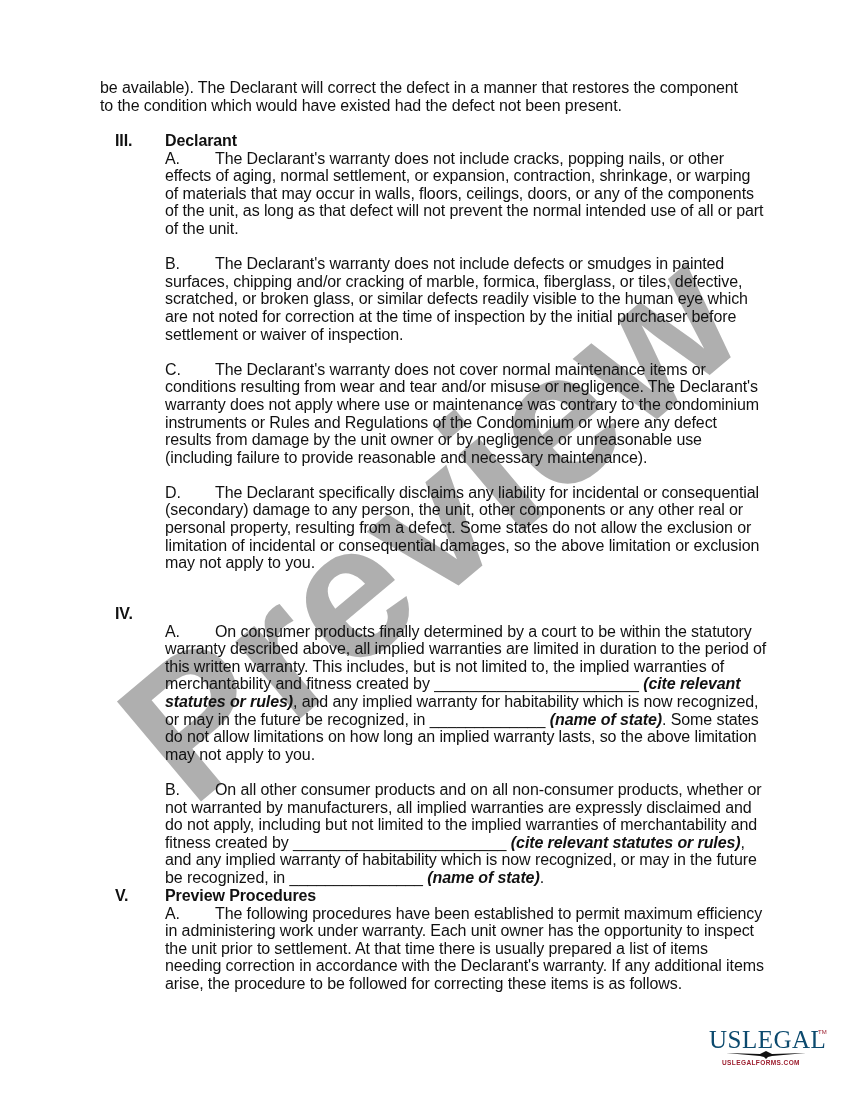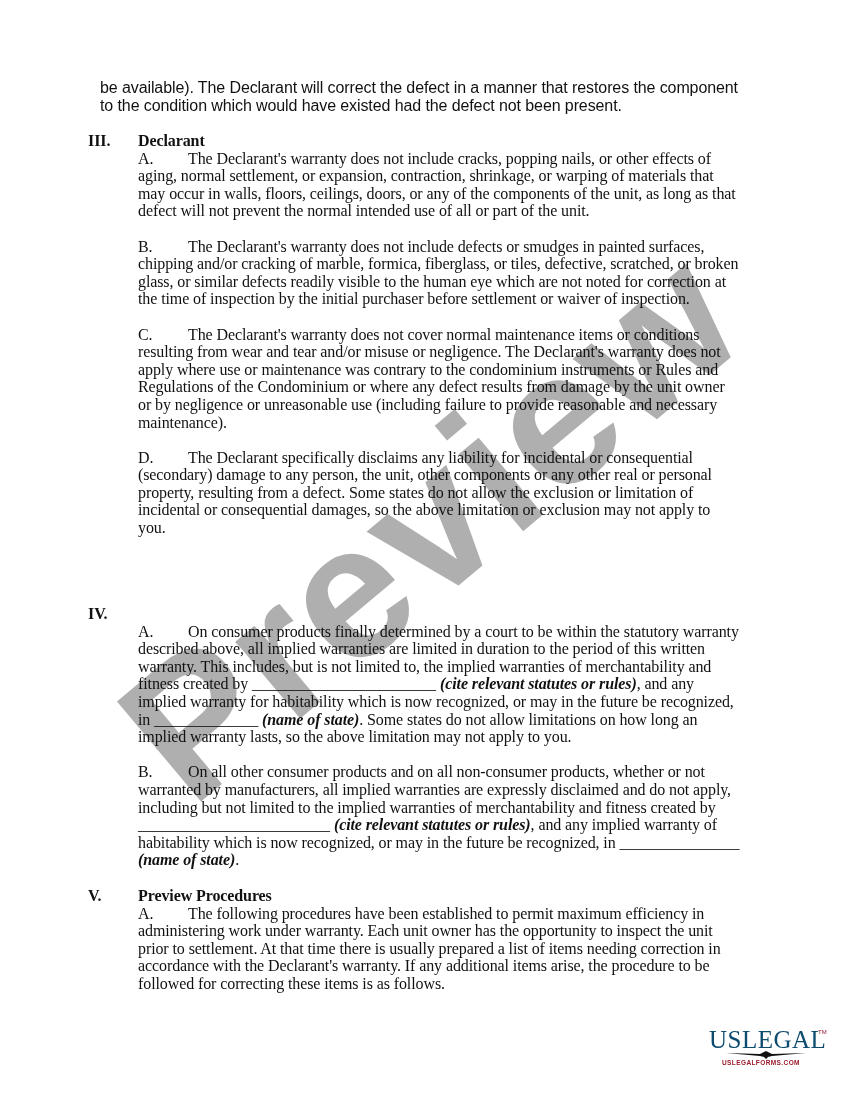--- a/index.html
+++ b/index.html
@@ -5,21 +5,21 @@
     html, body { margin: 0; padding: 0; background: #ffffff; }
     body {
       width: 850px; height: 1100px; position: relative; overflow: hidden;
       font-family: "Liberation Sans", sans-serif; color: #111;
     }
     .page { position: absolute; left: 0; top: 0; width: 850px; height: 1100px; }
     .text {
       font-size: 16px; line-height: 17.6px; letter-spacing: -0.1px;
     }
     .p-top { position: absolute; left: 100px; top: 79px; width: 650px; }
-    .section { position: absolute; left: 88px; width: 660px; font-family: Liberation Serif, serif; }
+    .section { position: absolute; left: 115px; width: 660px; }
     .sec-head { position: relative; height: 17.6px; font-weight: bold; }
     .sec-num { position: absolute; left: 0; top: 0; }
     .sec-title { position: absolute; left: 50px; top: 0; }
     .para { margin-left: 50px; width: 602px; }
     .para .letter { display: inline-block; width: 50px; }
     .bi { font-weight: bold; font-style: italic; }
     .blank { letter-spacing: 0; }
     .gap { height: 17.6px; }
 
     .watermark {

